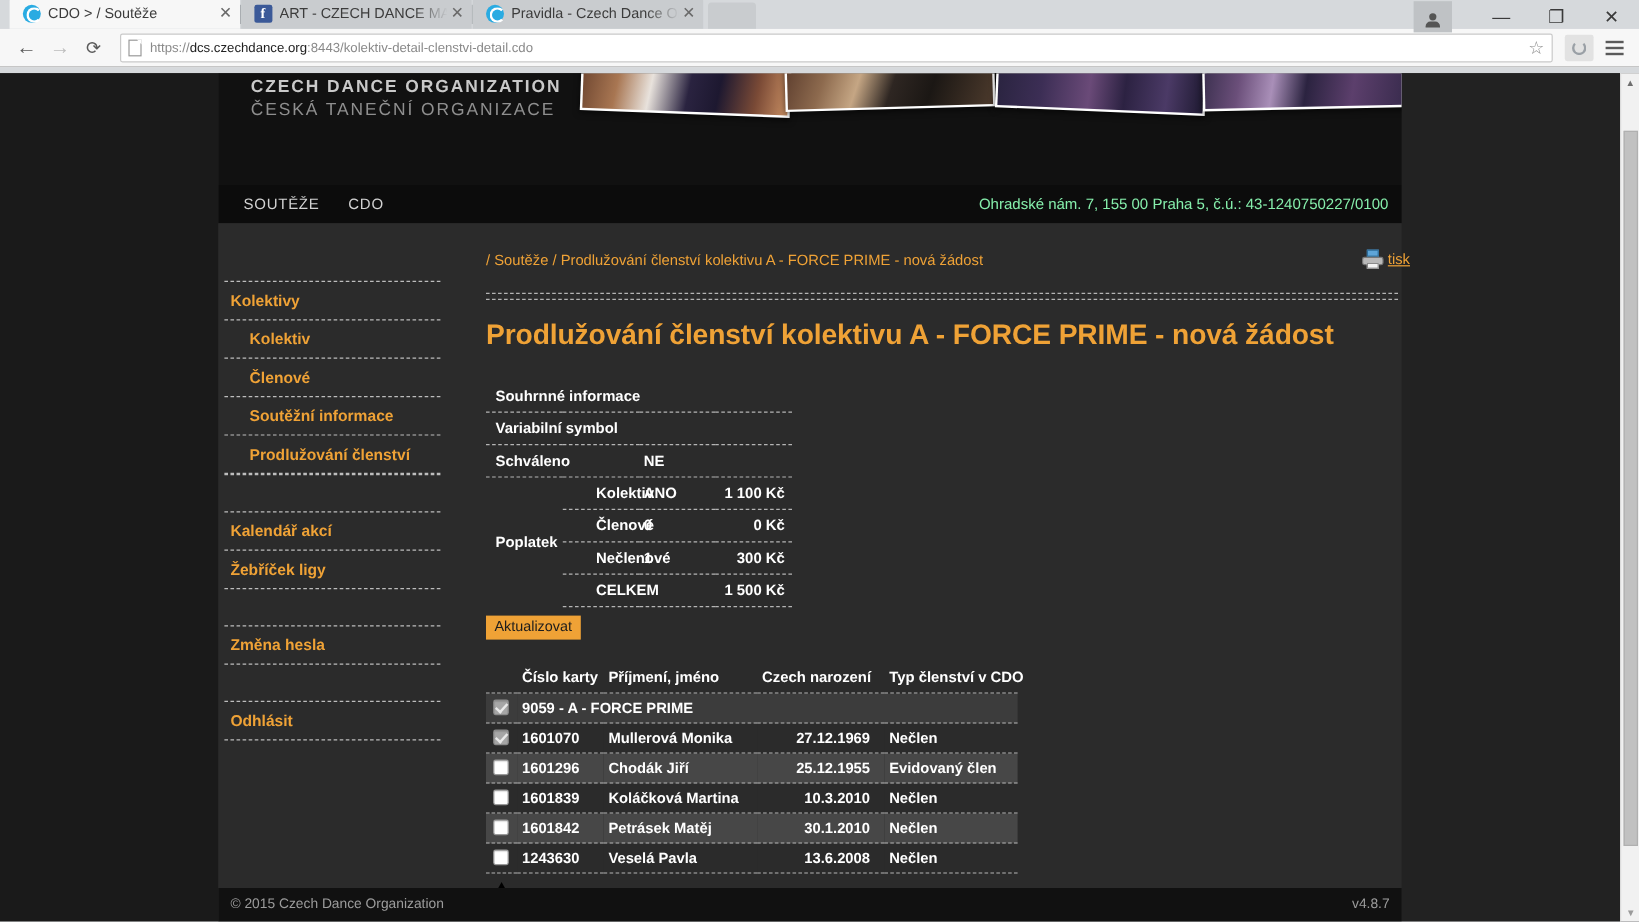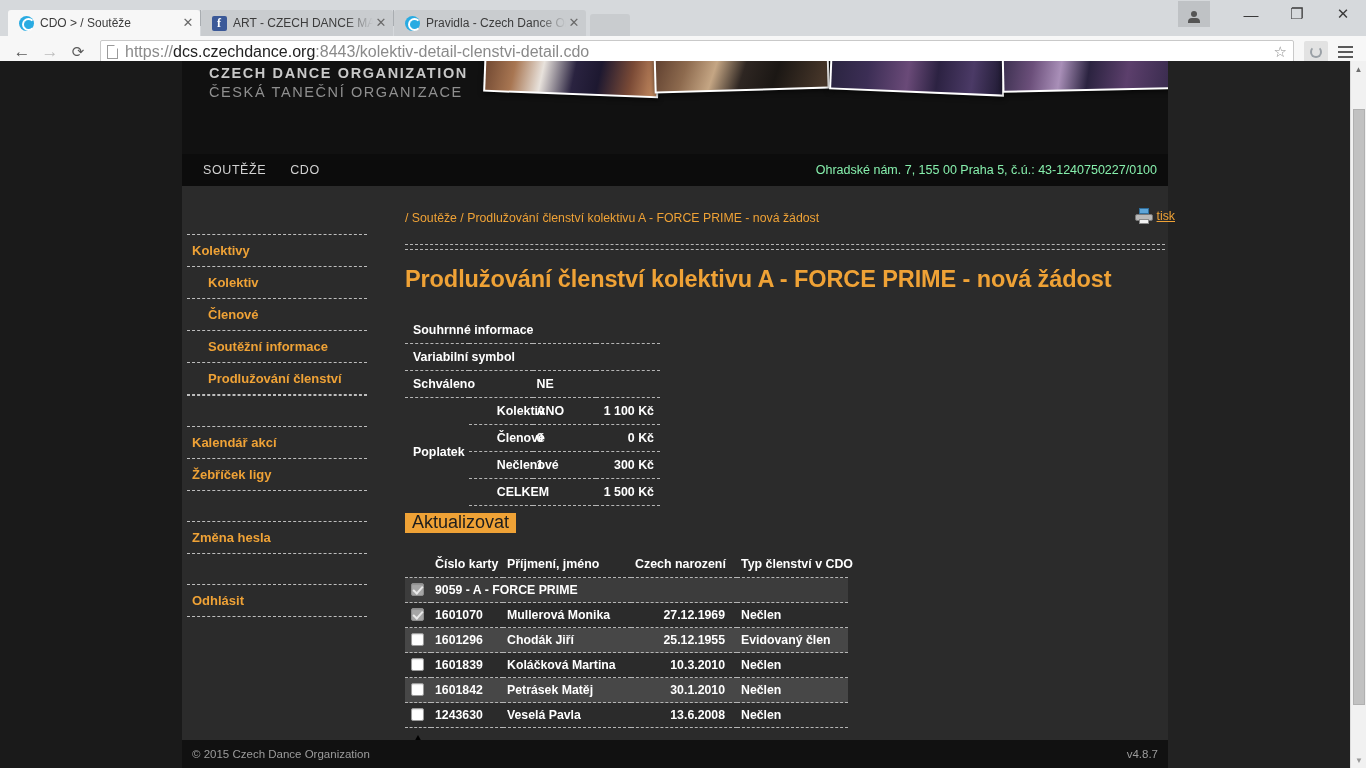--- a/index.html
+++ b/index.html
@@ -7,21 +7,21 @@
     width: 1366px; height: 768px;
     overflow: hidden;
     font-family: "Liberation Sans", sans-serif;
     background: #ffffff;
   }
 
   
   .browser { width: 1366px; height: 768px; position: relative; background:#d6d9dc; }
 
   .tabstrip {
-    height: 36px; background: #d6d9dc;
+    height: 24px; background: #d6d9dc;
     display: flex; align-items: flex-end;
     padding-left: 8px; position: relative;
   }
   .tab {
     height: 26px; width: 192px;
     display: flex; align-items: center;
     padding: 0 4px 0 10px;
     position: relative;
     font-size: 12px; color: #3c3c3c;
     border-top-left-radius: 3px; border-top-right-radius: 3px;
@@ -89,21 +89,21 @@
   .omnibox {
     flex:1 1 auto; height:24px; margin:0 6px 0 8px;
     background:#fff; border:1px solid #c9c9c9; border-radius:2px;
     display:flex; align-items:center; padding:0 6px;
   }
   .page-icon {
     width:11px; height:14px; border:1px solid #9a9a9a; background:#fff;
     margin-right:7px; position:relative; flex:0 0 11px;
   }
   .page-icon::after{content:"";position:absolute;right:-1px;top:-1px;border-left:4px solid transparent;border-top:4px solid #fff;}
-  .url { font-size:16px; color:#222; white-space:nowrap; overflow:hidden; flex:1 1 auto;}
+  .url { font-size:11px; color:#222; white-space:nowrap; overflow:hidden; flex:1 1 auto;}
   .url .dim { color:#8a8a8a; }
   .star { font-size:15px; color:#8c8c8c; margin-left:6px; }
   .tb-ext {
     width:24px;height:22px;background:#e2e2e2;border-radius:2px;margin-left:4px;
     display:flex;align-items:center;justify-content:center;
   }
   .tb-ext .ring{width:12px;height:12px;border:2px solid #9aa0a6;border-radius:50%;border-top-color:transparent;}
   .tb-menu {
     width:26px;height:26px;margin-left:4px;display:flex;flex-direction:column;
     justify-content:center;align-items:center;gap:3px;
@@ -202,21 +202,21 @@
     padding:6px 4px; border-bottom:1px dashed #b5b5b5; vertical-align:middle;
   }
   table.summary td.lbl { padding-left:8px; }
   table.summary td.sub { padding-left:28px; }
   td.nb { border-bottom:none !important; }
   .num { text-align:right; padding-right:6px !important; }
   .numl { text-align:left; }
 
   .btn {
     display:inline-block; background:#efa236; color:#1d1d1d;
-    font-size:18px; padding:2px 7px 3px 7px; border:none; cursor:pointer;
+    font-size:12px; padding:2px 7px 3px 7px; border:none; cursor:pointer;
     font-family:"Liberation Sans", sans-serif; line-height:15px;
   }
   .btnrow { margin-top:7px; }
 
   
   table.members { border-collapse:collapse; margin-top:20px; width:443px; table-layout:fixed; }
   table.members th {
     color:#ffffff; font-size:12.4px; font-weight:bold; text-align:left;
     padding:4px 4px 6px 4px; border-bottom:1px dashed #b5b5b5; white-space:nowrap;
   }

